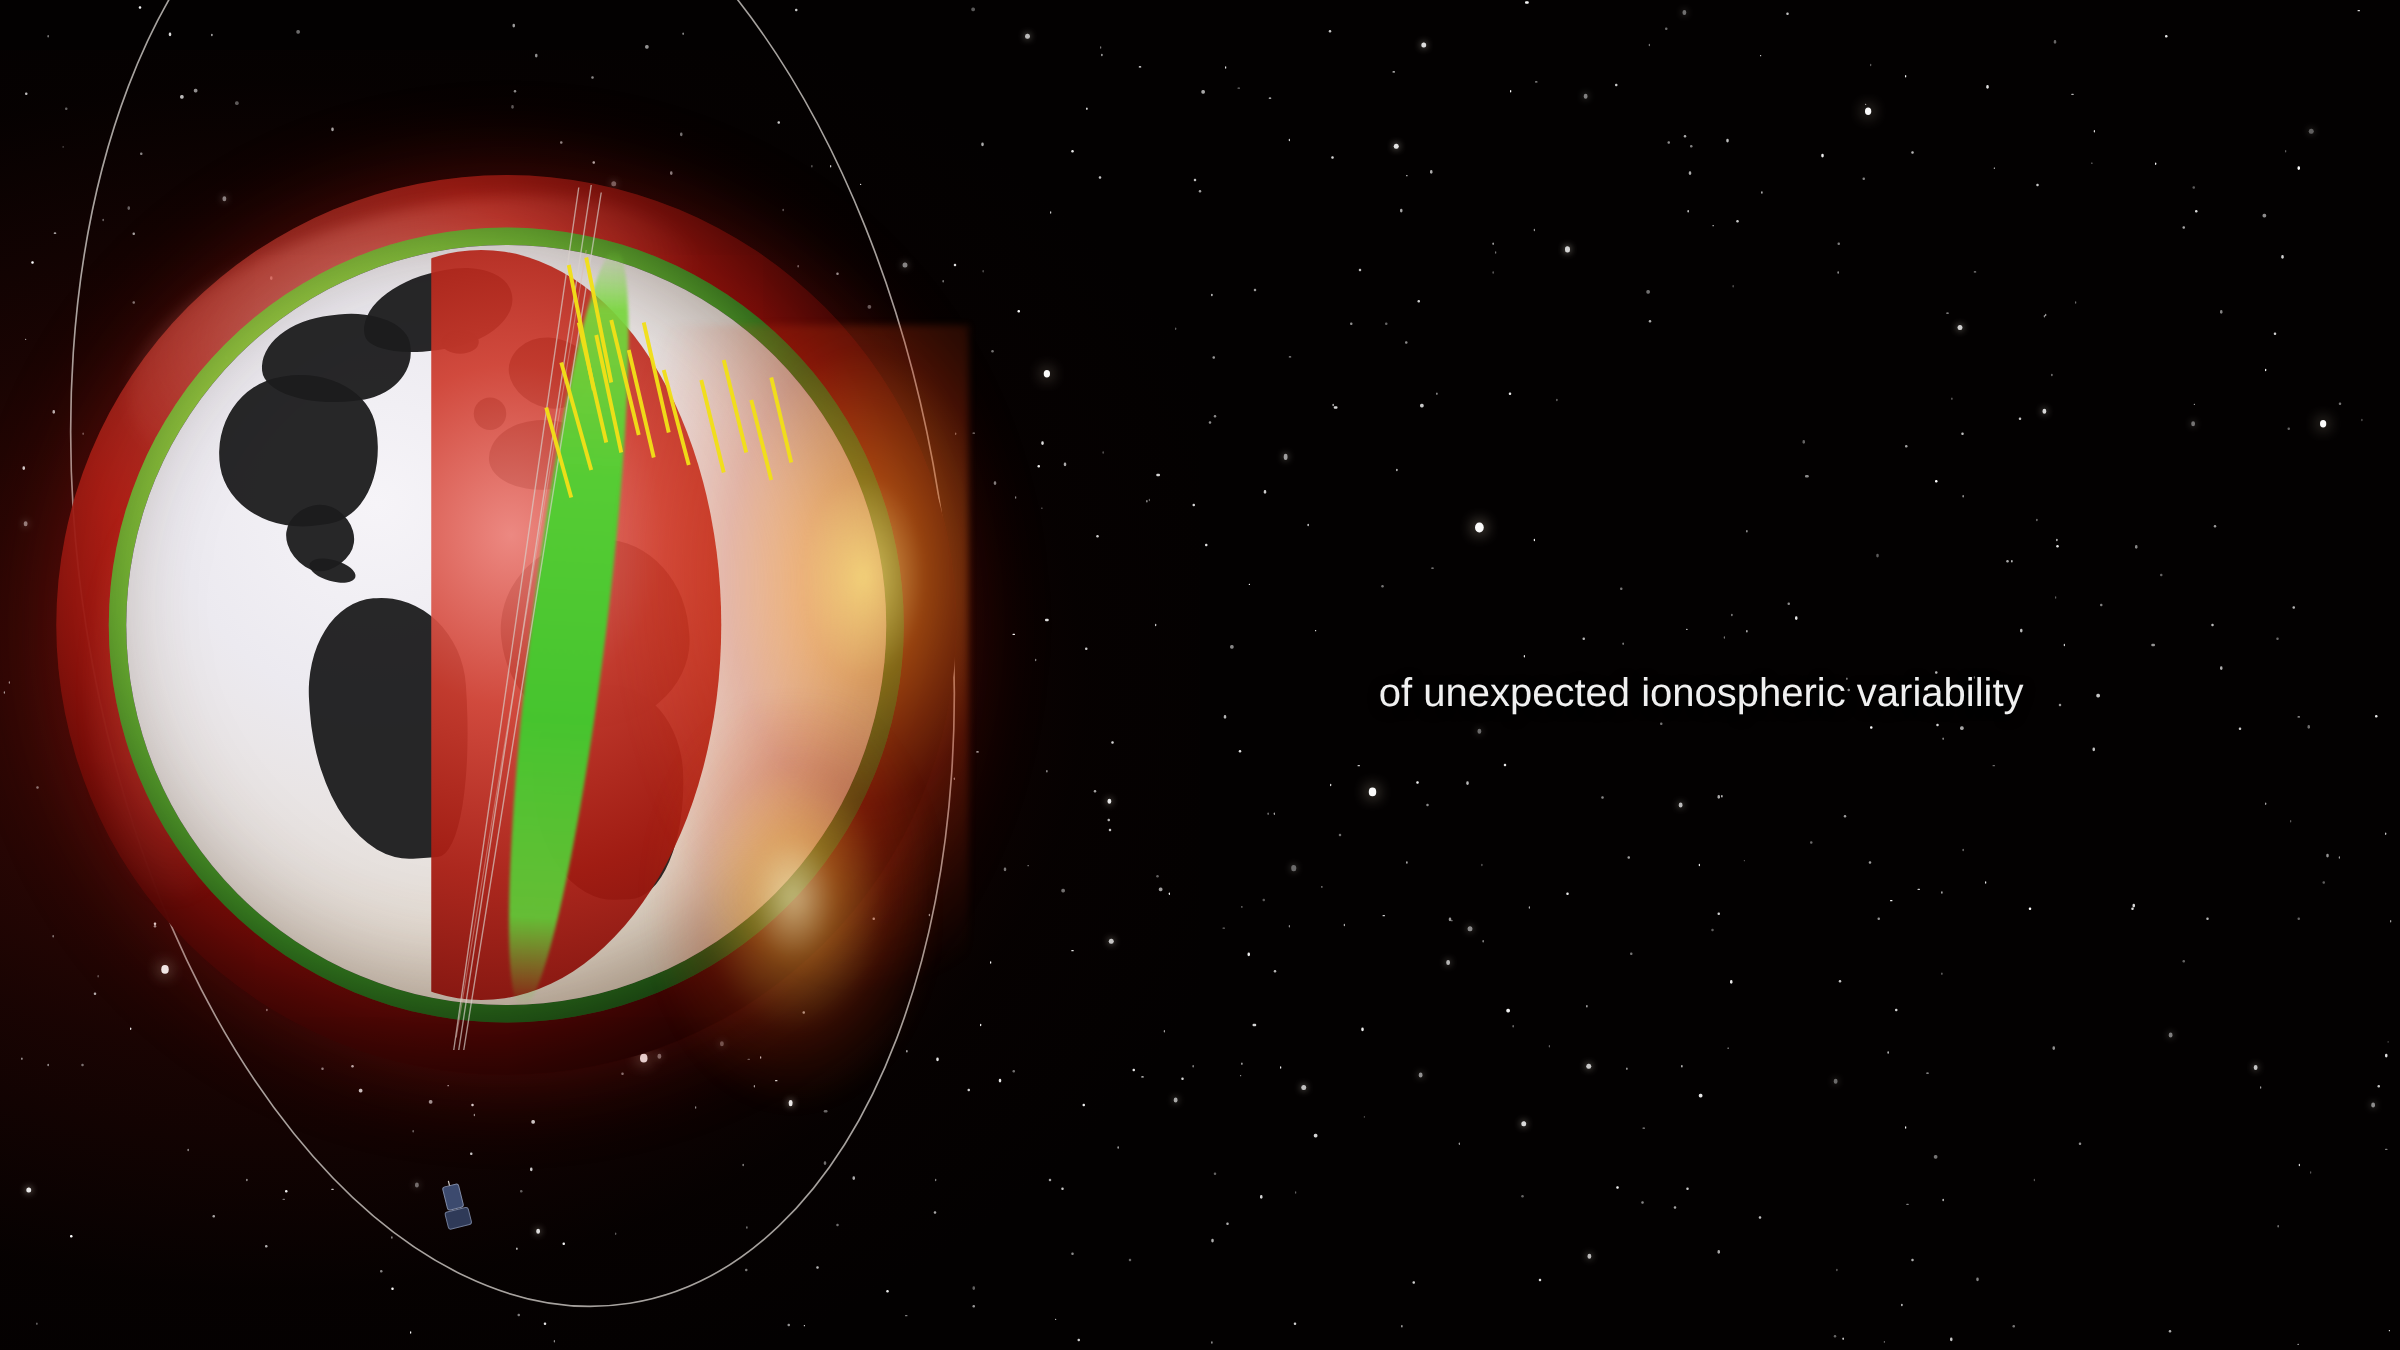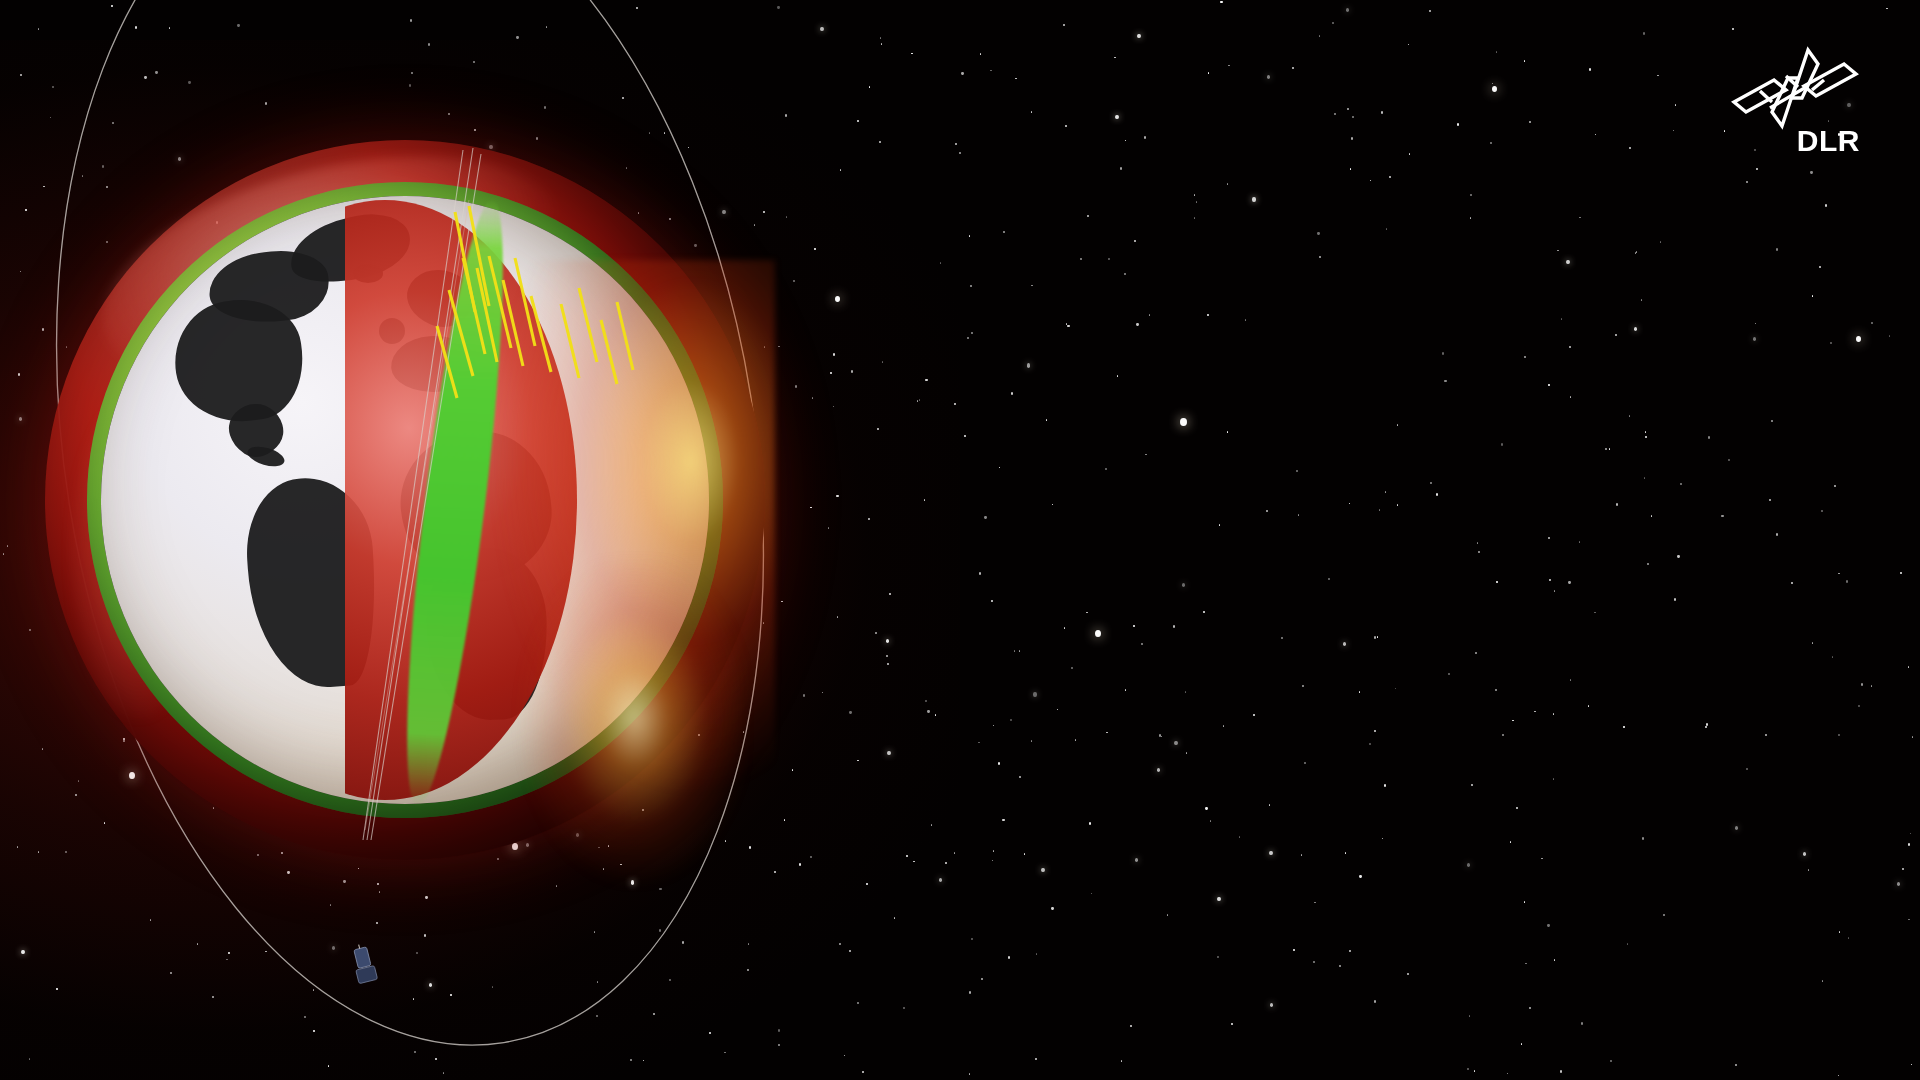--- a/index.html
+++ b/index.html
@@ -929,39 +929,20 @@
       <g transform="rotate(-14 23 28)">
         <rect x="17" y="10" width="13" height="19" rx="2" fill="#3c4a6e"></rect>
         <rect x="17" y="10" width="13" height="19" rx="2" fill="none" stroke="#7f8aa6" stroke-width="0.8"></rect>
         <rect x="14" y="30" width="19" height="14" rx="2" fill="#2f3a58"></rect>
         <rect x="14" y="30" width="19" height="14" rx="2" fill="none" stroke="#6f7a96" stroke-width="0.8"></rect>
         <line x1="23" y1="6" x2="23" y2="10" stroke="#cfc9c3" stroke-width="1"></line>
       </g>
     </svg>
   </div>
 
-  <div id="dlr-logo">
-    <svg id="dlr-mark" width="130" height="84" viewBox="0 0 130 84">
-      <g fill="none" stroke="#ffffff" stroke-width="3.4" stroke-linejoin="miter">
-
-        <path d="M78 4 L62 52 L72 52 L88 18 Z"></path>
-
-        <path d="M52 80 L68 32 L58 32 L42 66 Z"></path>
-
-        <path d="M4 56 L44 34 L56 44 L16 66 Z"></path>
-
-        <path d="M126 28 L86 50 L74 40 L114 18 Z"></path>
-
-        <path d="M30 45 L42 56"></path>
-        <path d="M56 30 L68 41"></path>
-        <path d="M82 44 L94 34"></path>
-        <path d="M40 62 L78 40"></path>
-      </g>
-    </svg>
-    <div id="dlr-wordmark">DLR</div>
-  </div>
 
   <div id="text-block">
     <div id="description">
+      <span class="line">of unexpected ionospheric variability</span>
     </div>
   </div>
 
 </div>
 
 </body></html>

